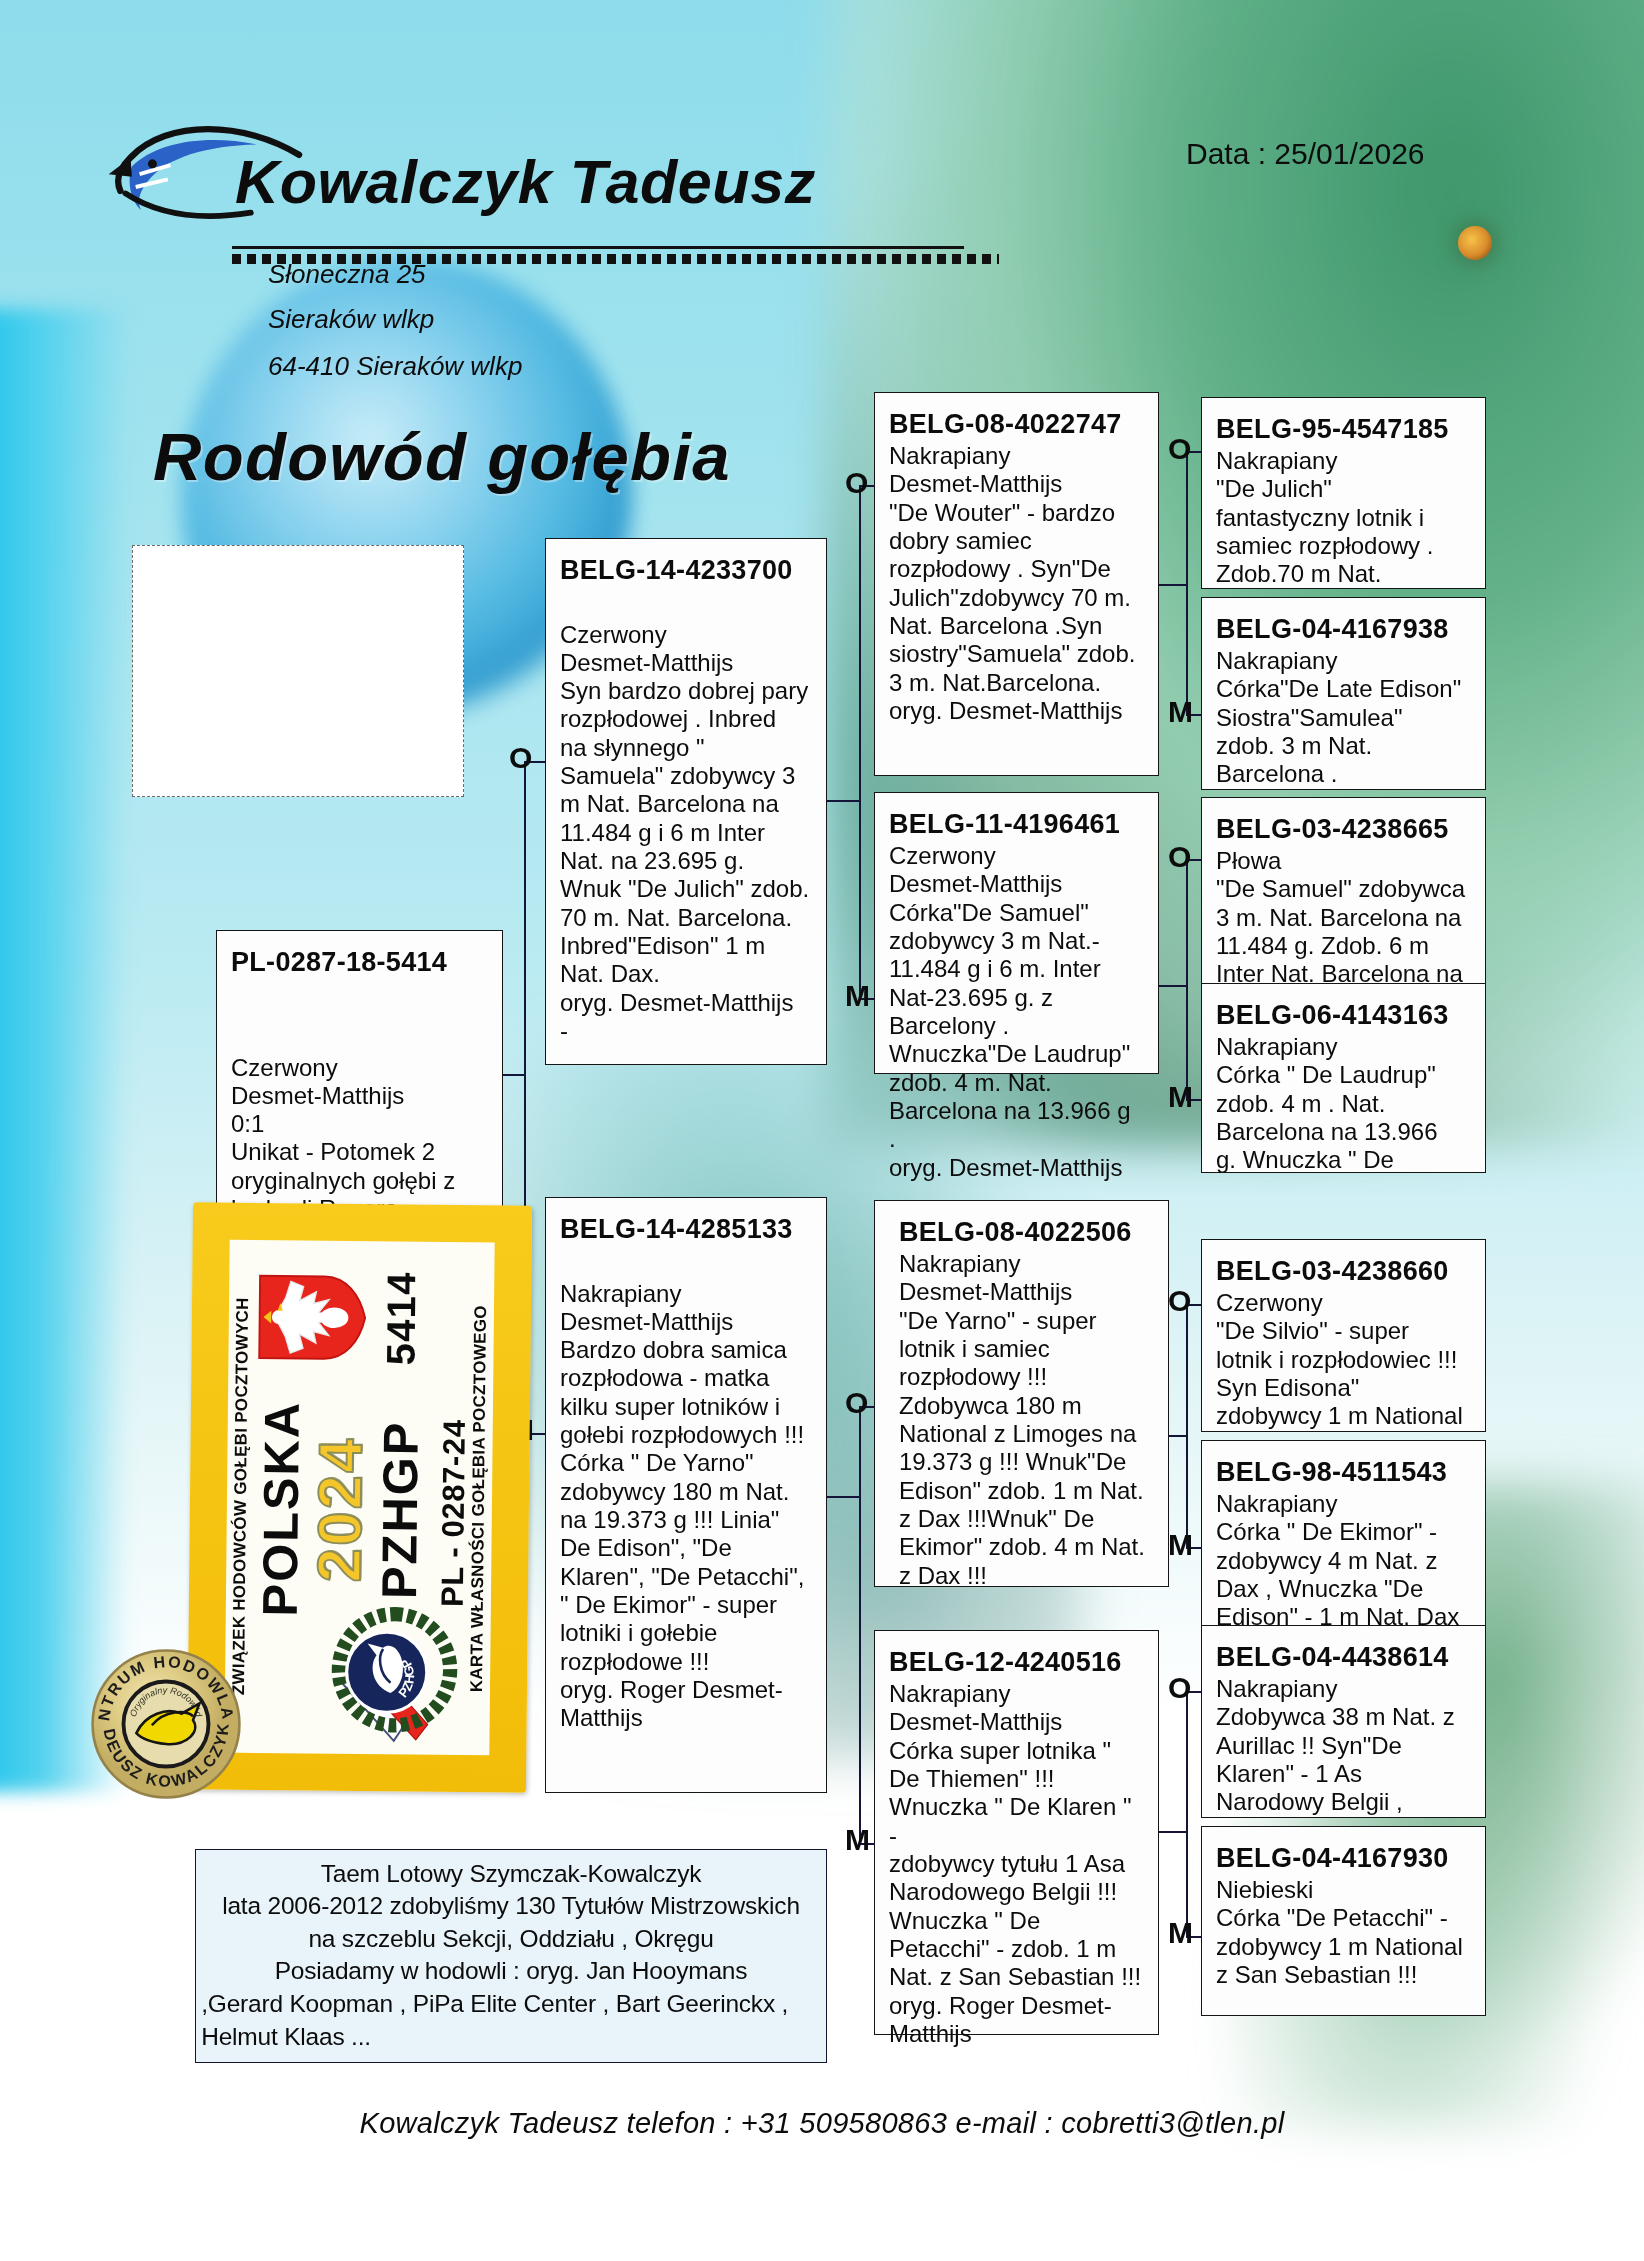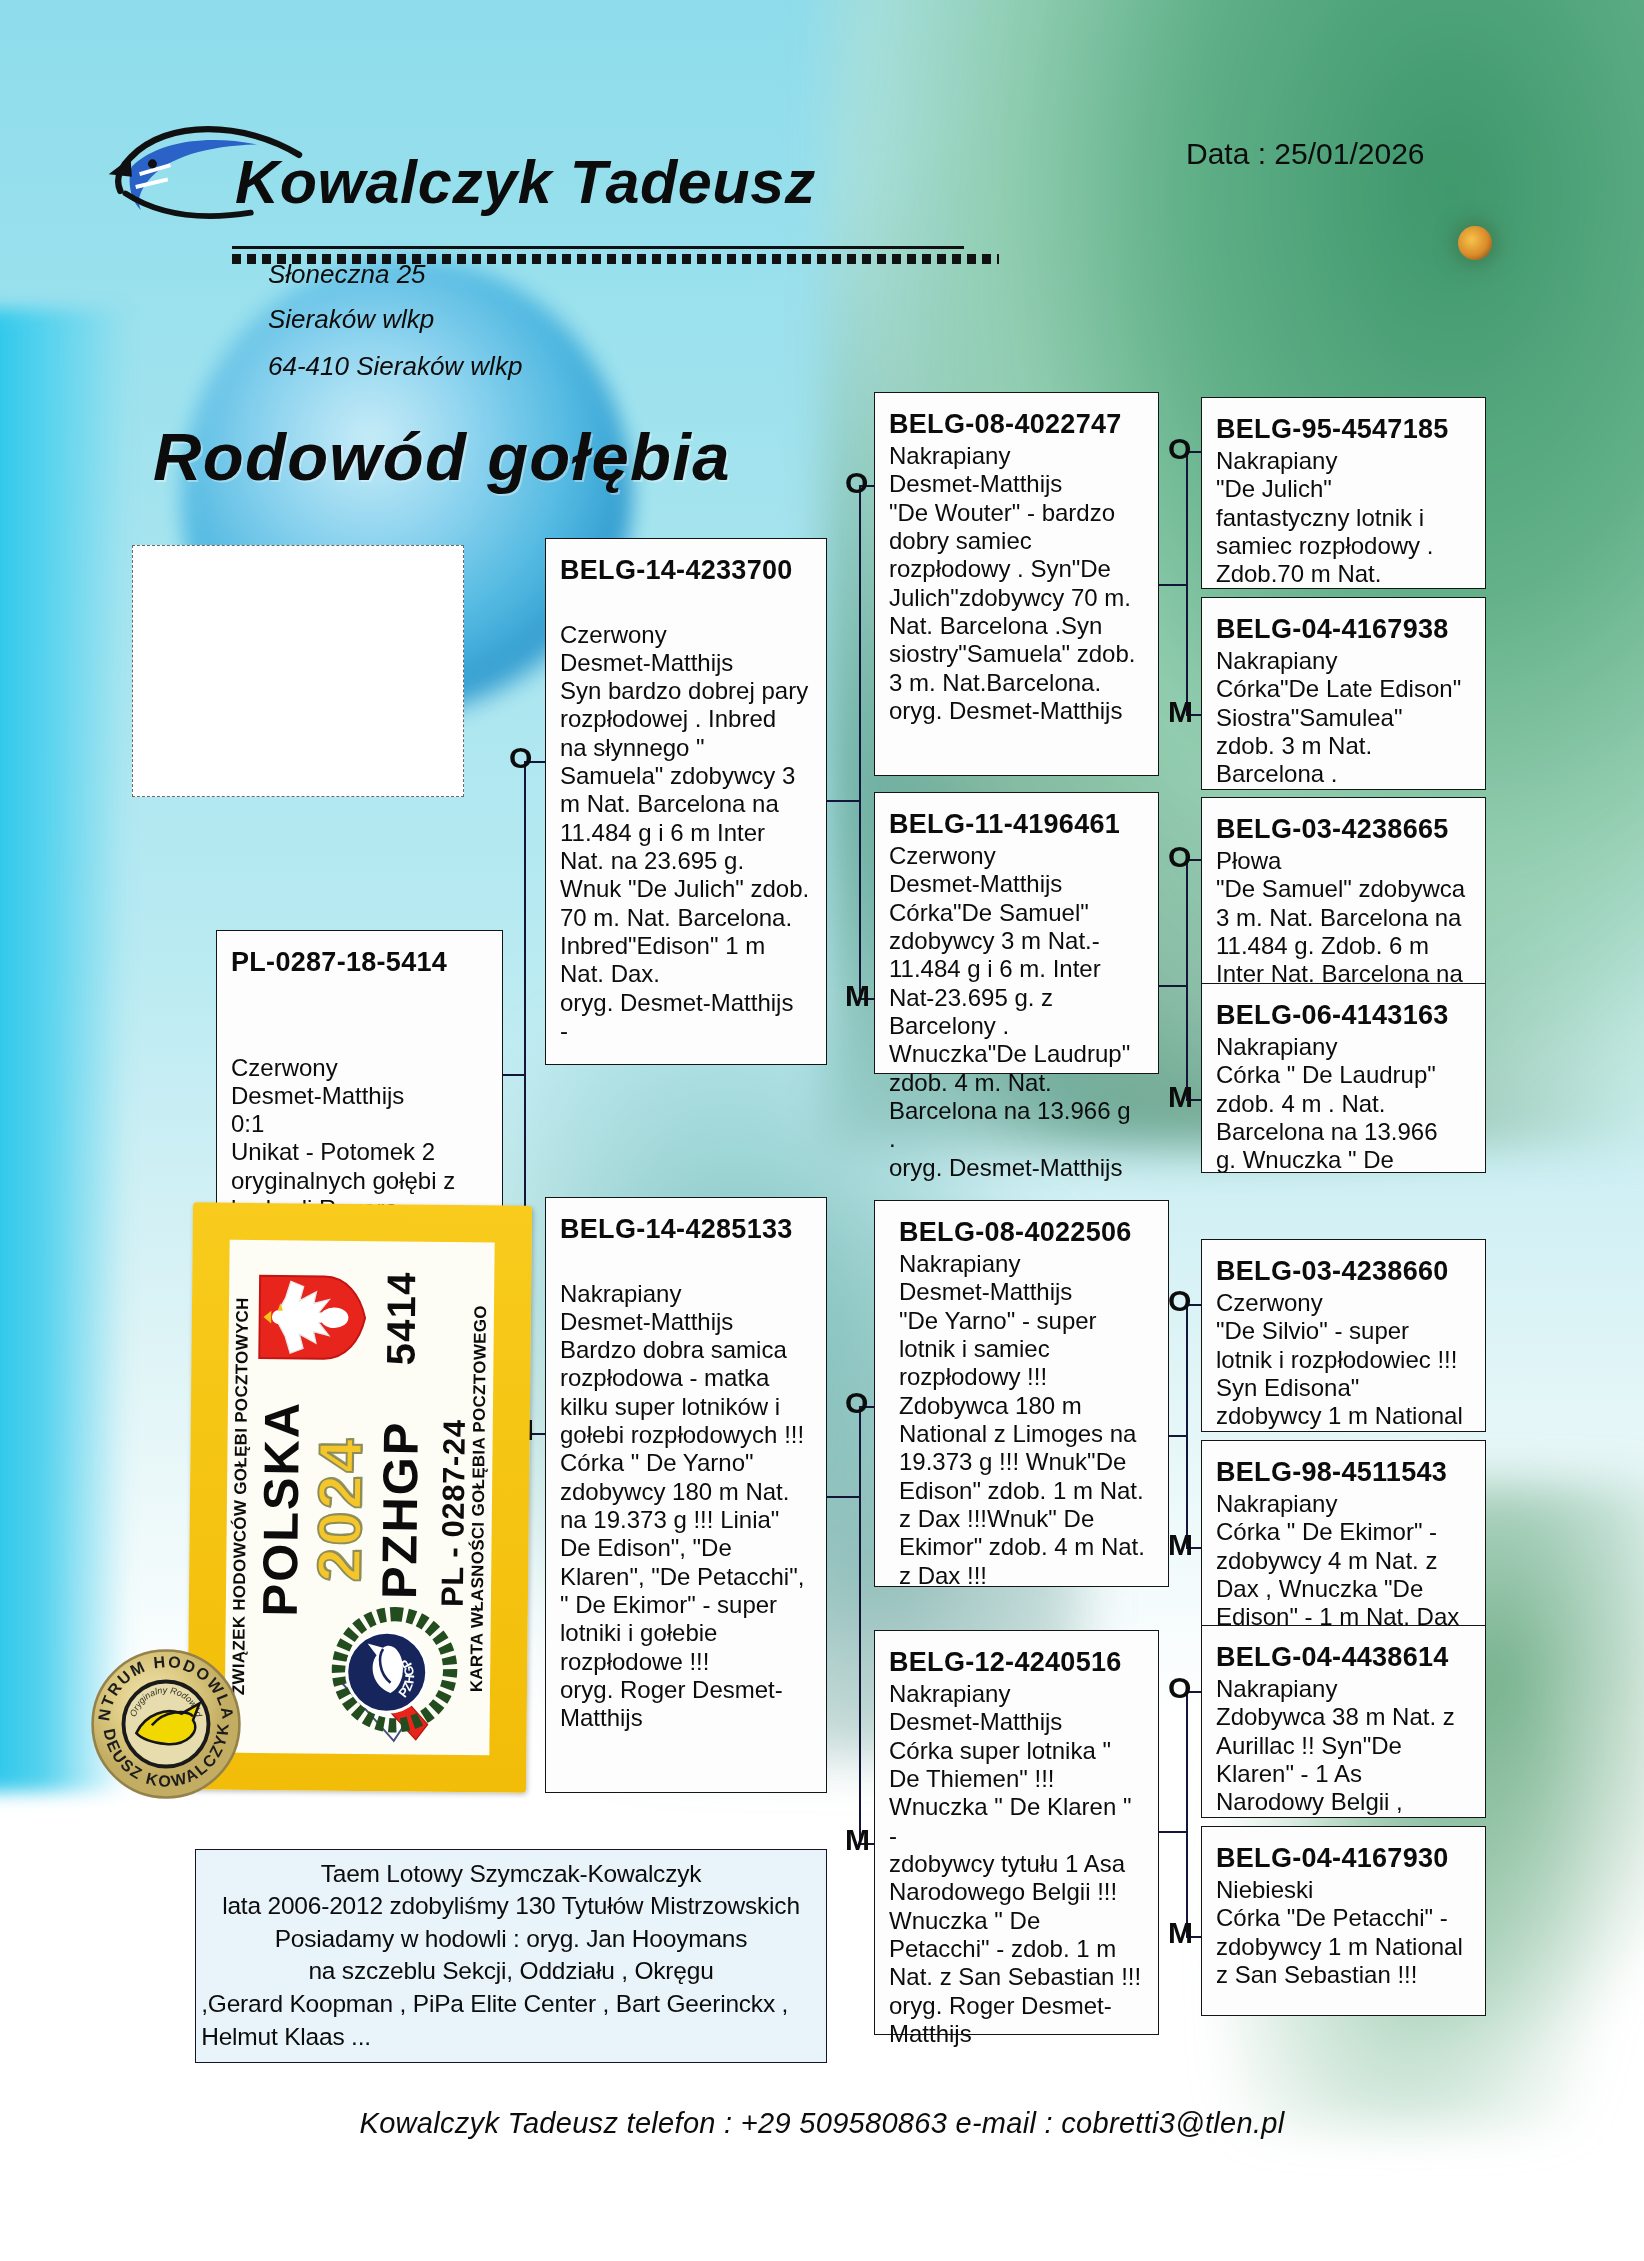--- a/index.html
+++ b/index.html
@@ -384,20 +384,20 @@
   <text font-size="14" font-style="italic" fill="#33331f" font-family="Liberation Sans, sans-serif">
     <textPath href="#sealInner" startOffset="50%" text-anchor="middle">Oryginalny Rodowód</textPath>
   </text>
   <path d="M72,132 C86,102 120,92 142,102 L170,86 L160,112 C172,130 150,152 118,149 C100,147 82,143 72,132 Z" fill="#f1d800" stroke="#141414" stroke-width="4"></path>
   <path d="M96,120 C116,96 150,96 160,106" fill="none" stroke="#141414" stroke-width="4"></path>
 </svg>
 
 <div class="team-box">
   <div class="team-line">Taem Lotowy Szymczak-Kowalczyk</div>
   <div class="team-line">lata 2006-2012  zdobyliśmy  130 Tytułów Mistrzowskich</div>
+  <div class="team-line">na szczeblu Sekcji, Oddziału , Okręgu</div>
   <div class="team-line">Posiadamy w hodowli : oryg. Jan Hooymans</div>
-  <div class="team-line">na szczeblu Sekcji, Oddziału , Okręgu</div>
   <div class="team-line left">,Gerard Koopman , PiPa Elite Center , Bart Geerinckx ,</div>
   <div class="team-line left">Helmut Klaas ...</div>
 </div>
 
-<div class="doc-footer">Kowalczyk Tadeusz   telefon : +29 509580863   e-mail : cobretti3@tlen.pl</div>
+<div class="doc-footer">Kowalczyk Tadeusz   telefon : +31 509580863   e-mail : cobretti3@tlen.pl</div>
 
 
 </body></html>

